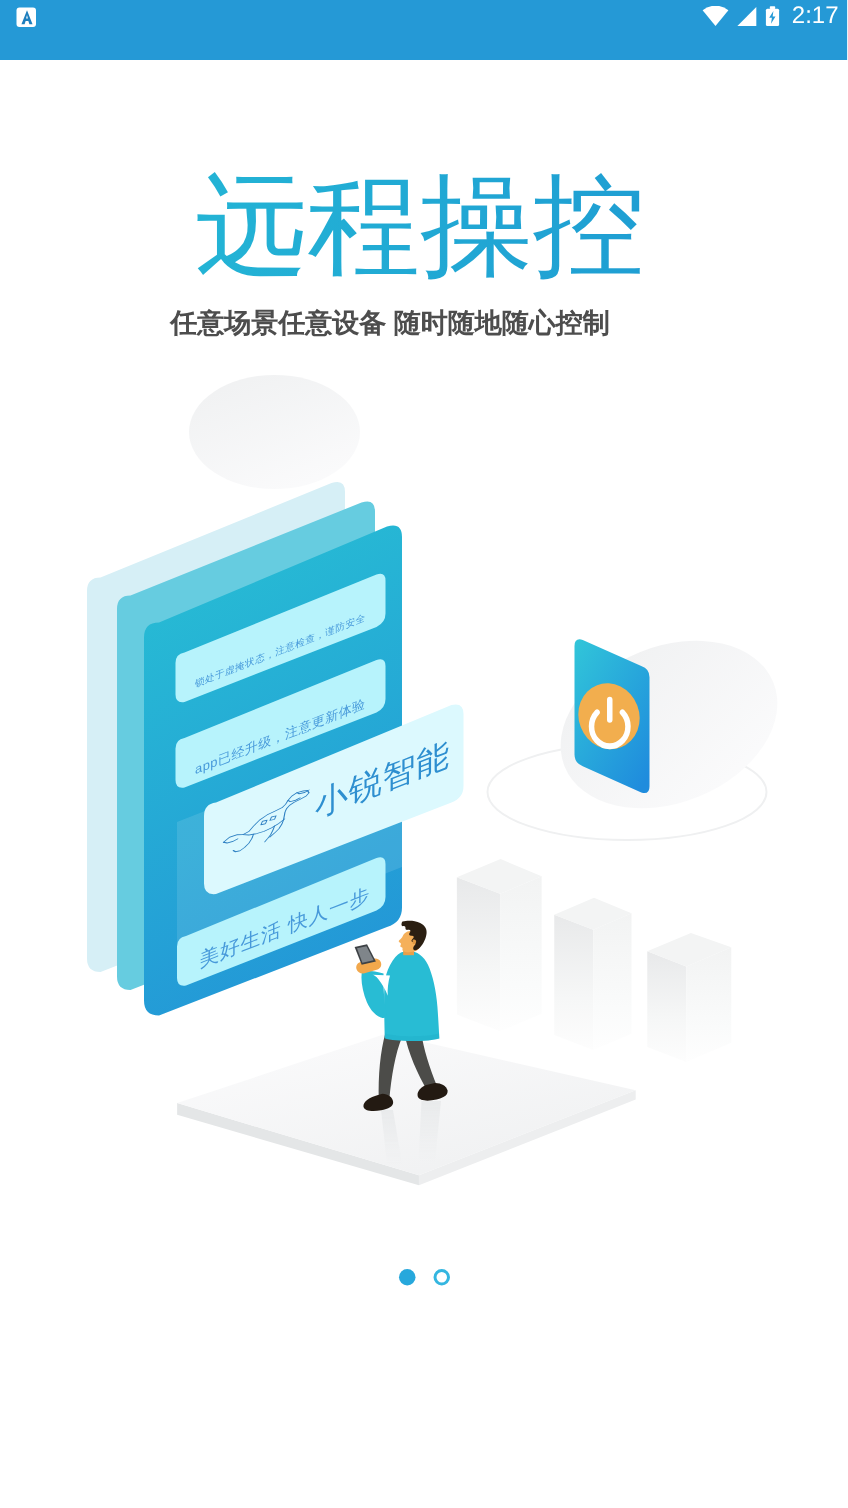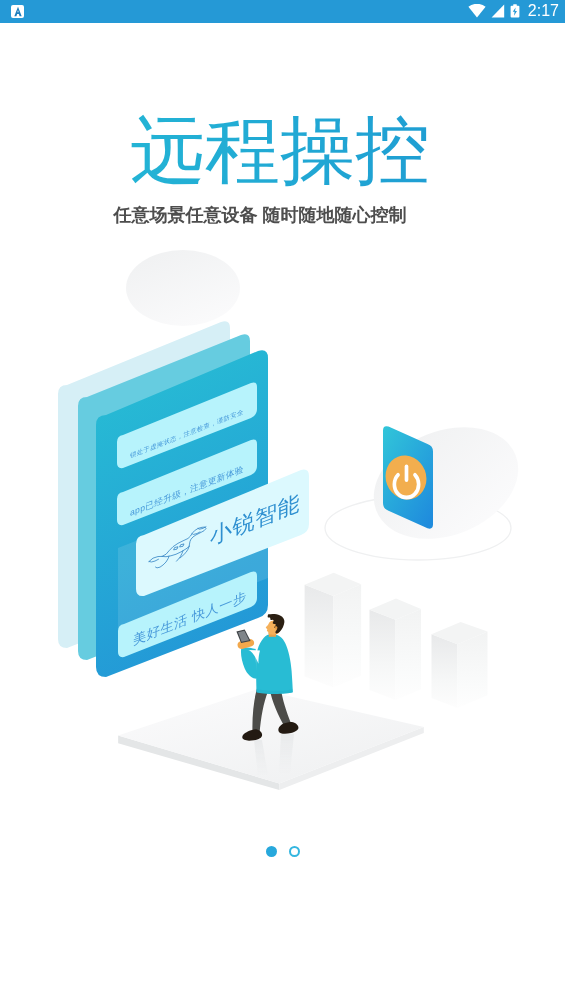--- a/index.html
+++ b/index.html
@@ -1,21 +1,21 @@
 <!DOCTYPE html>
 <html><head>
 <meta charset="utf-8">
 <style>
   * { margin:0; padding:0; box-sizing:border-box; }
   html,body { width:565px; height:1005px; overflow:hidden; }
   body { font-family:"Liberation Sans", sans-serif; background:#ffffff; }
   .screen { position:relative; width:565px; height:1005px; background:#fff; overflow:hidden; }
 
   
-  .statusbar { position:absolute; left:0; top:0; width:565px; height:23px; background:#2599D6; }
+  .statusbar { position:absolute; left:0; top:0; width:565px; height:40px; background:#2599D6; }
   .sb-app-icon { position:absolute; left:11px; top:5px; width:13px; height:13px; background:#fff; border-radius:2px; }
   .sb-app-icon svg { position:absolute; left:1.5px; top:1px; }
   .sb-right { position:absolute; right:6px; top:0; height:24px; display:flex; align-items:flex-start; gap:5px; padding-top:4px; }
   .sb-time { color:#fff; font-size:16px; line-height:14px; font-family:"Liberation Sans", sans-serif; letter-spacing:0px; margin-left:3px; }
 
   
   .title { position:absolute; left:0; top:107px; width:560px; text-align:center; font-size:75px; line-height:86px;
            background:linear-gradient(90deg,#25BDD6 0%,#1D95D2 100%); -webkit-background-clip:text; background-clip:text; color:transparent; }
   .subtitle { position:absolute; left:0; top:203px; width:520px; text-align:center; font-size:18px; font-weight:700; color:#4d4d4d; }
 

